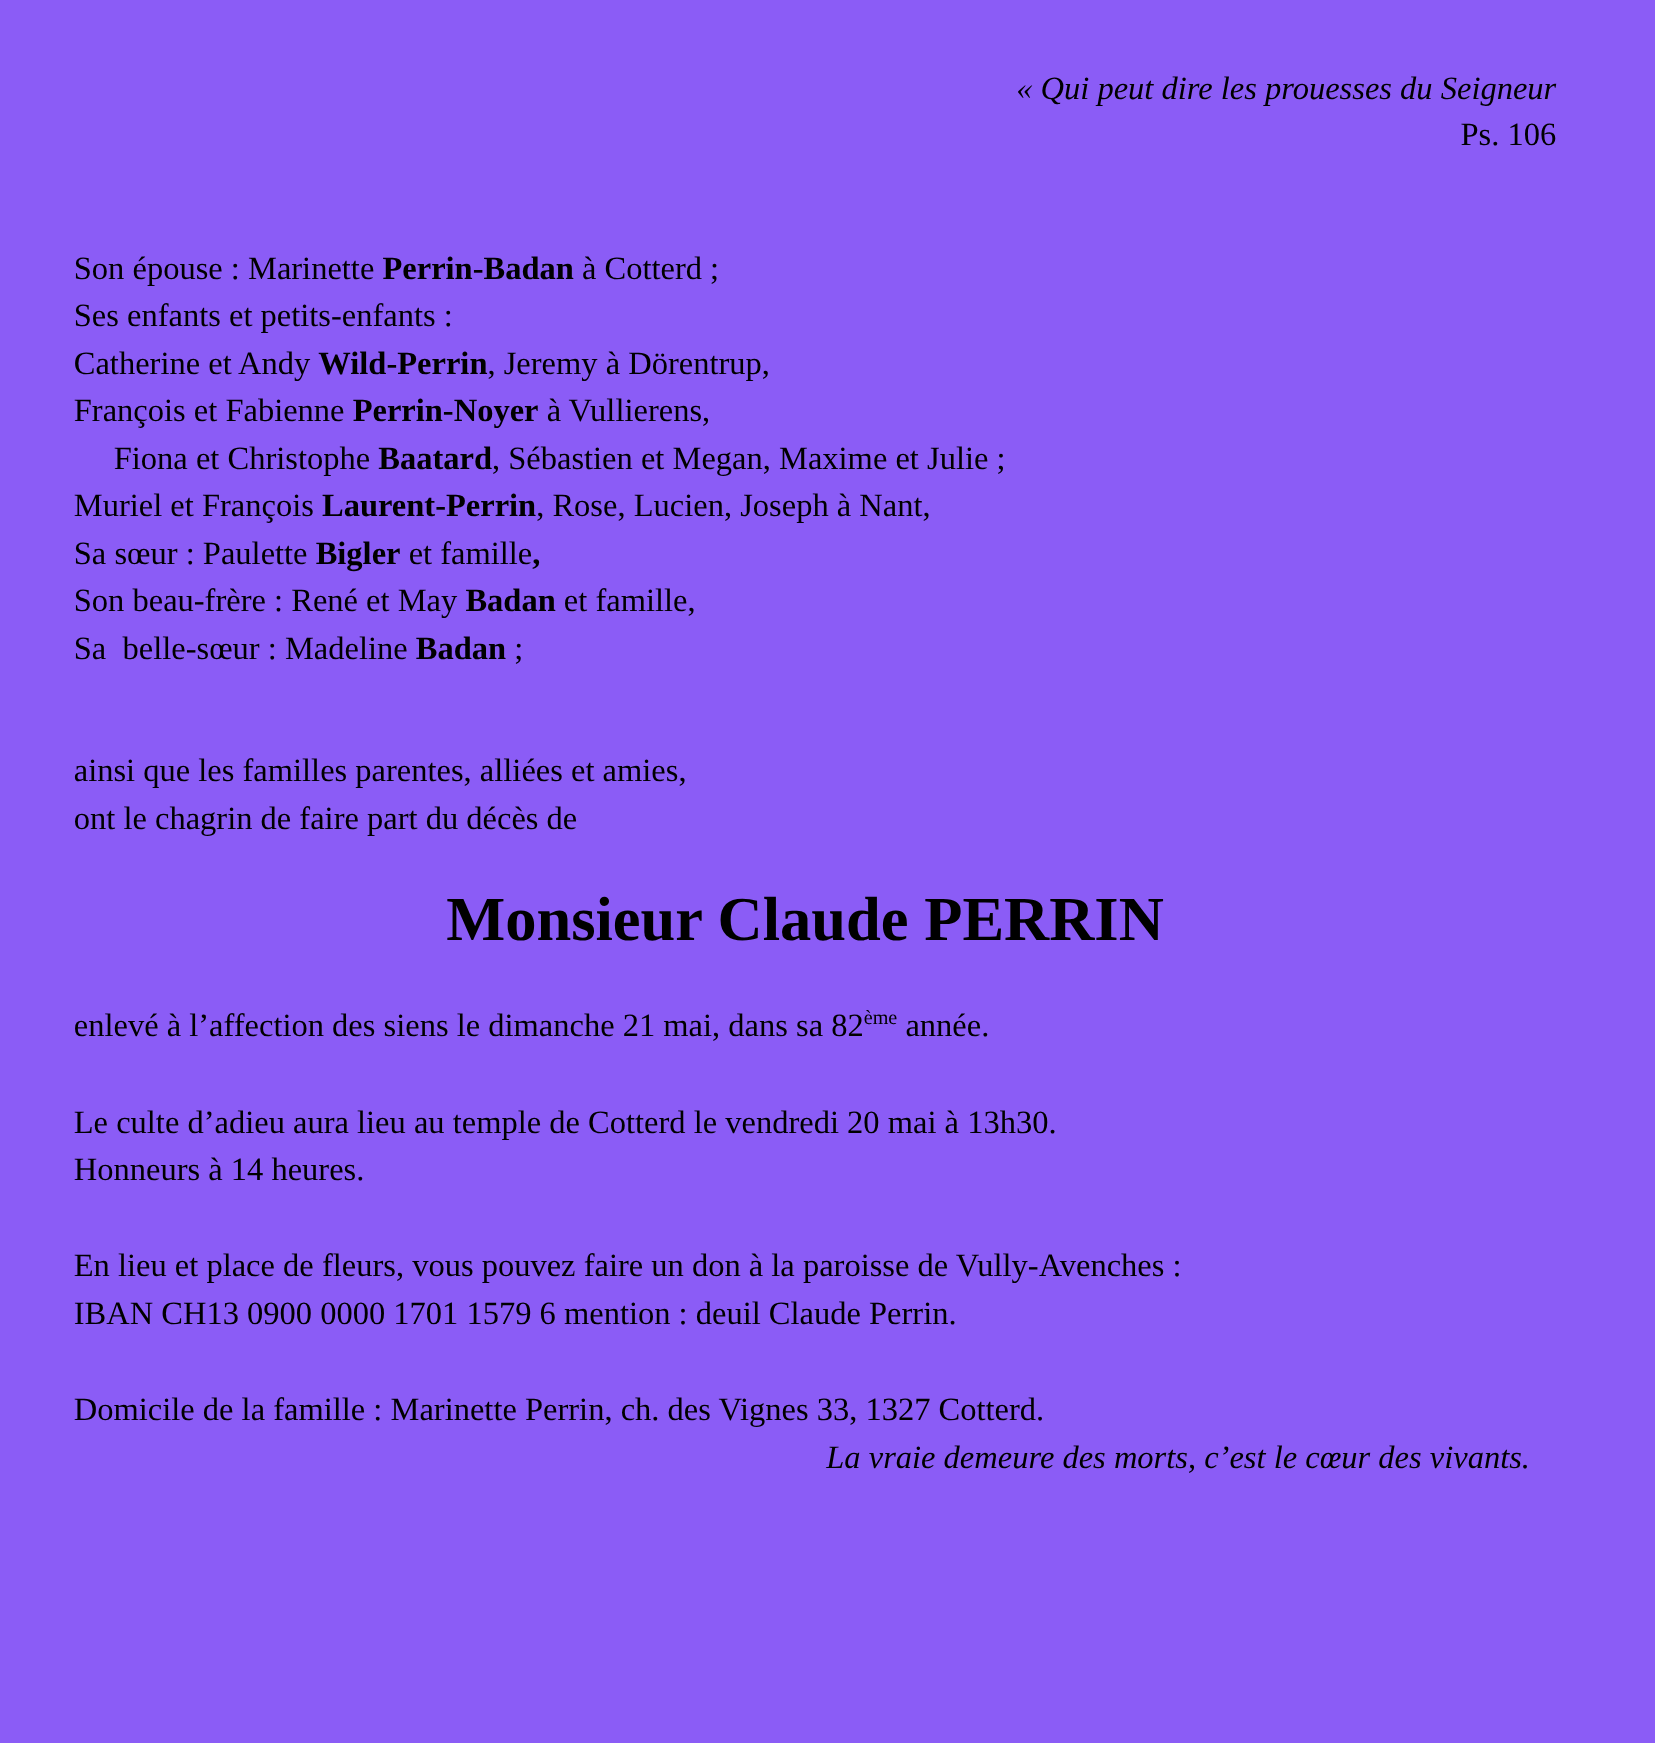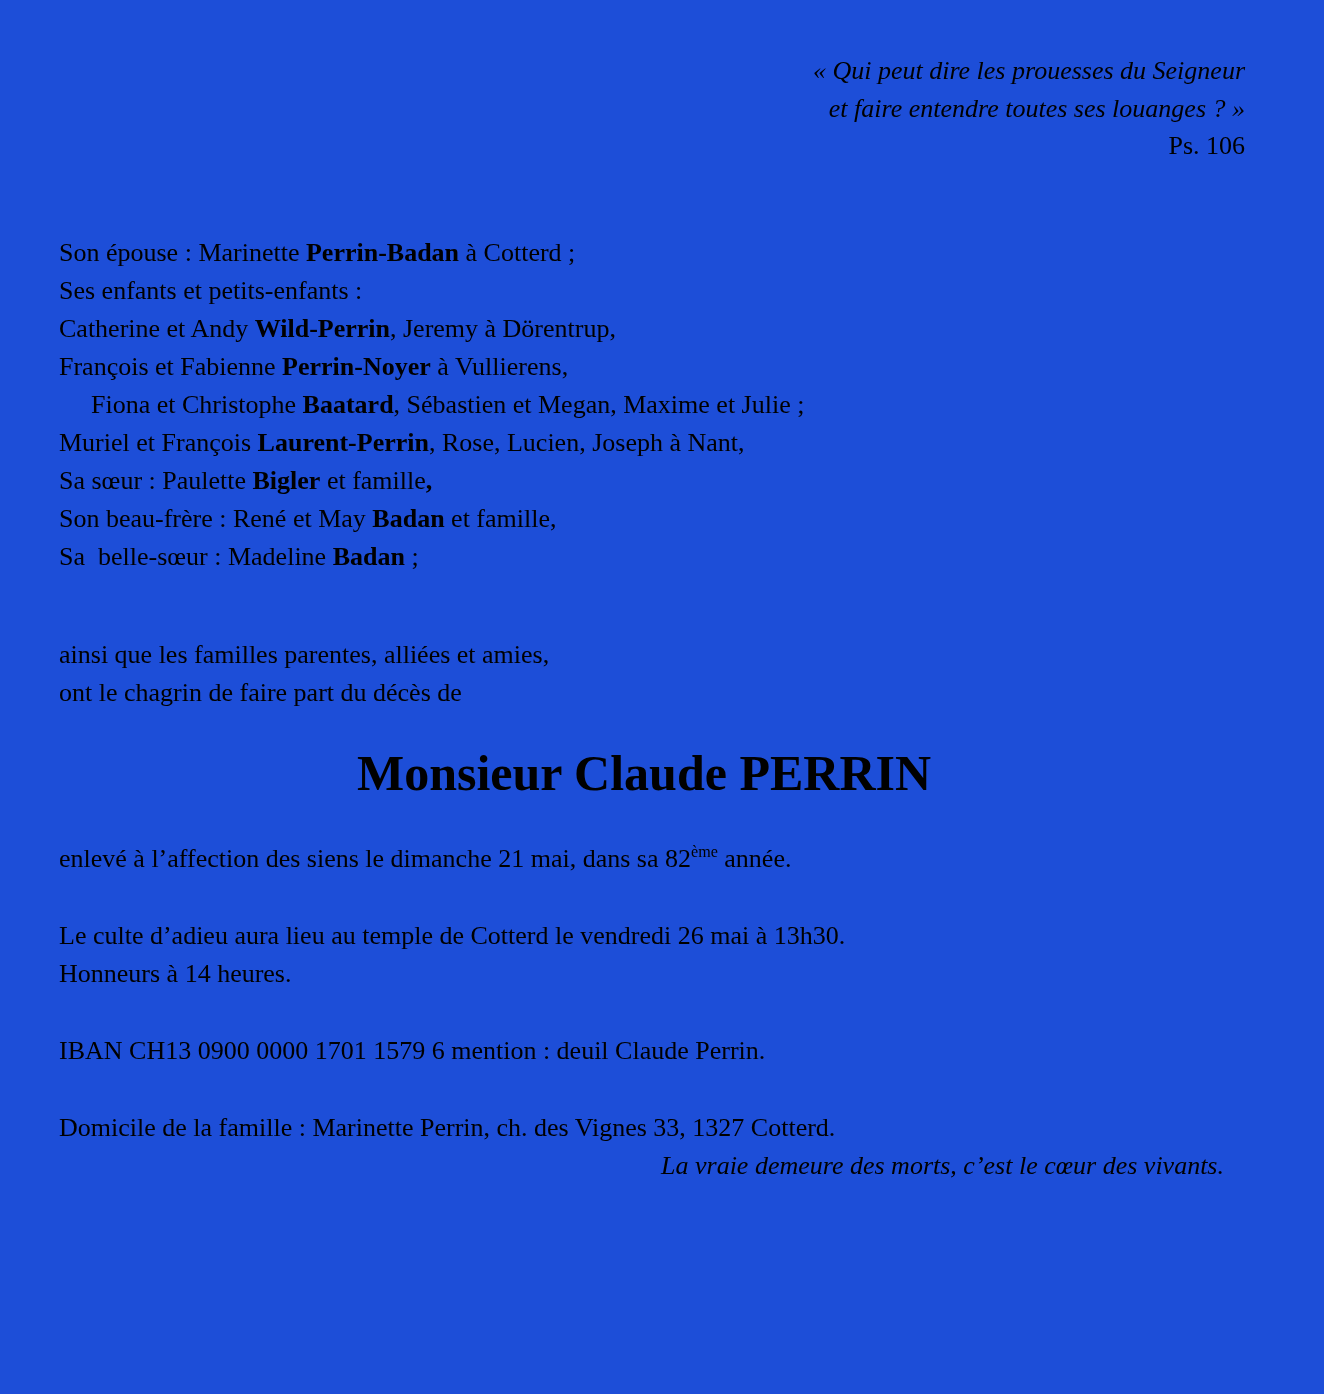--- a/index.html
+++ b/index.html
@@ -2,21 +2,21 @@
 <html><head>
 <meta charset="utf-8">
 <style>
   * { margin: 0; padding: 0; box-sizing: border-box; }
   html, body { background: #ffffff; }
   .page {
     position: relative;
     width: 1324px;
     height: 1394px;
     margin: 0 auto;
-    background: #1d4ed8;
+    background: #8b5cf6;
     color: #000000;
     font-family: "Liberation Serif", "DejaVu Serif", serif;
     font-size: 26px;
     overflow: hidden;
   }
   .epigraph {
     padding-top: 52px;
     padding-right: 79px;
     text-align: right;
     font-style: italic;
@@ -63,21 +63,20 @@
     line-height: 38px;
   }
 </style>
 </head>
 <body>
 
 <div class="page">
 
   <div class="epigraph">
     <div class="line">« Qui peut dire les prouesses du Seigneur</div>
-    <div class="line">et faire entendre toutes ses louanges ? »</div>
     <div class="line attribution">Ps. 106</div>
   </div>
 
   <div class="content">
 
     <div class="family-list">
         <div class="line"><span>Son épouse : Marinette </span><span class="b">Perrin-Badan</span><span> à Cotterd ;</span></div>
         <div class="line"><span>Ses enfants et petits-enfants :</span></div>
         <div class="line"><span>Catherine et Andy </span><span class="b">Wild-Perrin</span><span>, Jeremy à Dörentrup,</span></div>
         <div class="line"><span>François et Fabienne </span><span class="b">Perrin-Noyer</span><span> à Vullierens,</span></div>
@@ -93,25 +92,26 @@
       <div class="line">ont le chagrin de faire part du décès de</div>
     </div>
 
     <div class="deceased-heading">Monsieur Claude PERRIN</div>
 
     <div class="death-details">
       <div class="line"><span>enlevé à l’affection des siens le dimanche 21 mai, dans sa 82</span><sup>ème</sup><span> année.</span></div>
     </div>
 
     <div class="ceremony">
-      <div class="line">Le culte d’adieu aura lieu au temple de Cotterd le vendredi 26 mai à 13h30.</div>
+      <div class="line">Le culte d’adieu aura lieu au temple de Cotterd le vendredi 20 mai à 13h30.</div>
       <div class="line">Honneurs à 14 heures.</div>
     </div>
 
     <div class="donation">
+      <div class="line">En lieu et place de fleurs, vous pouvez faire un don à la paroisse de Vully-Avenches :</div>
       <div class="line">IBAN CH13 0900 0000 1701 1579 6 mention : deuil Claude Perrin.</div>
     </div>
 
     <div class="residence">
       <div class="line">Domicile de la famille : Marinette Perrin, ch. des Vignes 33, 1327 Cotterd.</div>
     </div>
 
   </div>
 
   <div class="closing-quote">La vraie demeure des morts, c’est le cœur des vivants.</div>

